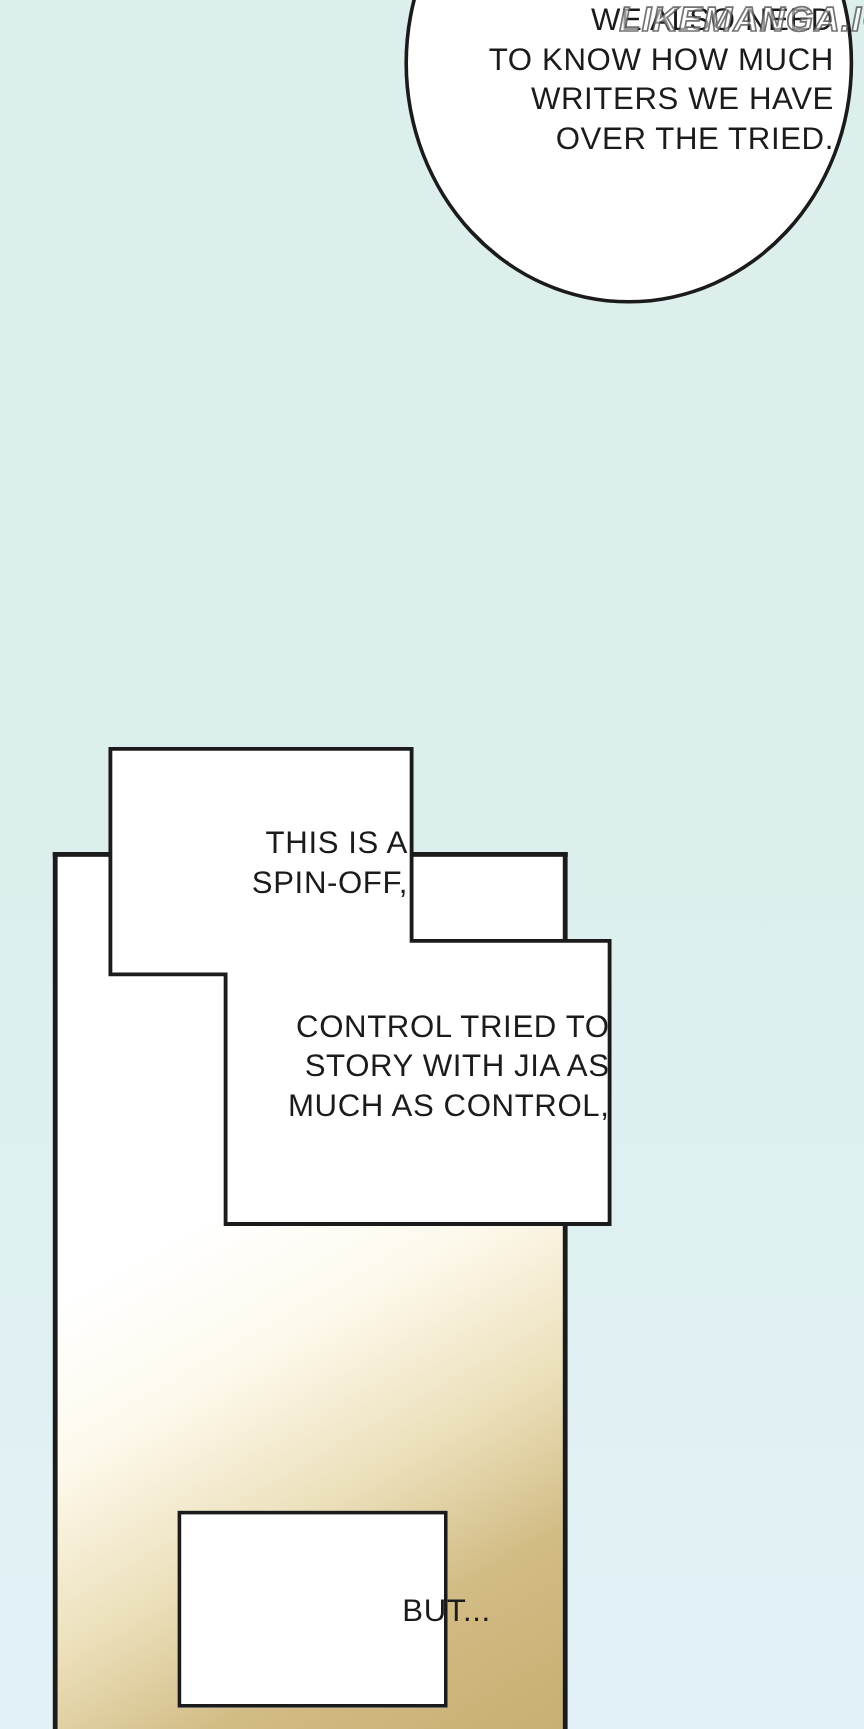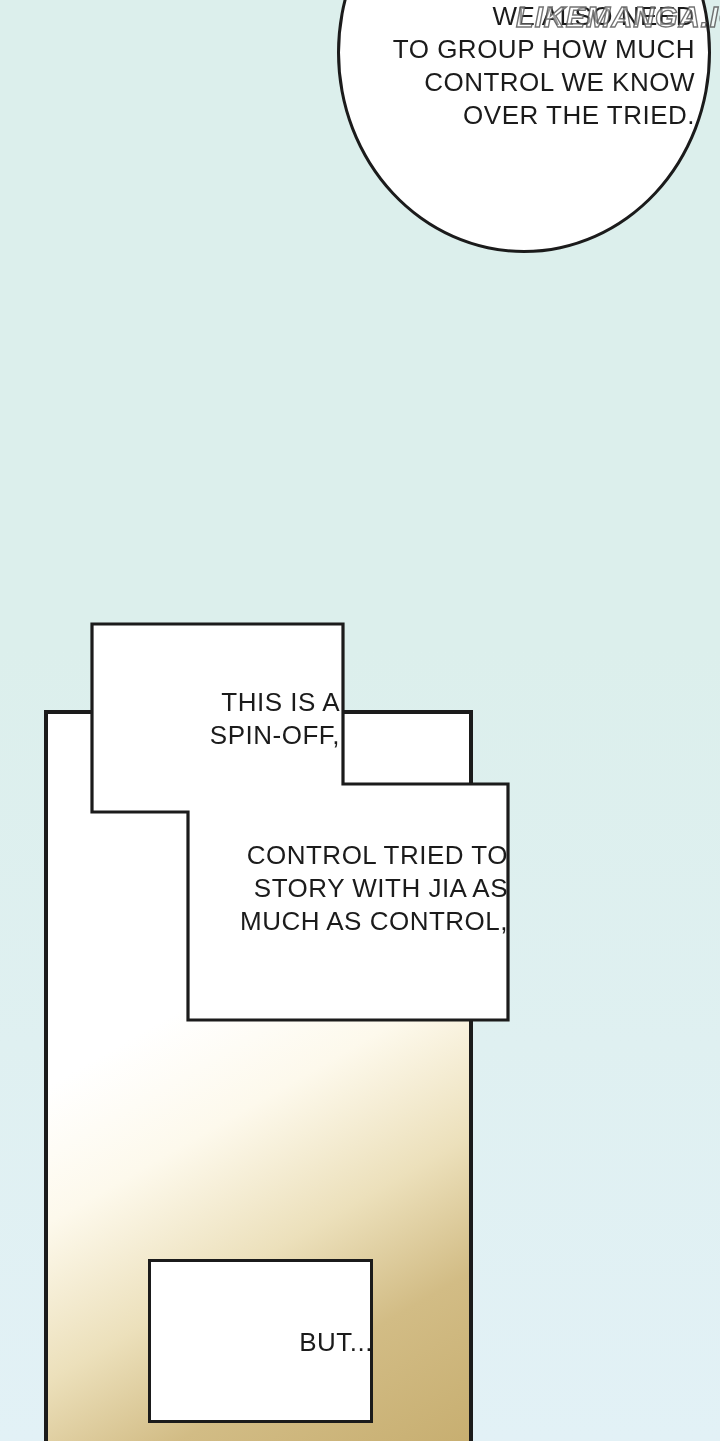--- a/index.html
+++ b/index.html
@@ -43,40 +43,40 @@
   .caption-svg{
     position:absolute; left:0; top:0; width:720px; height:1441px;
     pointer-events:none;
   }
   .caption-a-text{ left:94px;  top:686px; width:246px; }
   .caption-b-text{ left:188px; top:839px; width:320px; }
   .but-box{
     position:absolute; left:148px; top:1259px; width:225px; height:164px;
     box-sizing:border-box; background:#ffffff; border:3px solid var(--ink);
   }
-  .but-text{ left:148px; top:1326px; width:225px; }
+  .but-text{ left:148px; top:1326px; width:225px;padding-left:36px; }
   .watermark{
     position:absolute; left:516px; top:2px;
     font-size:29px; line-height:30px; font-style:italic; font-weight:bold;
     letter-spacing:1px; white-space:nowrap;
     color:rgba(255,255,255,0.55);
     -webkit-text-stroke:1.4px rgba(80,80,80,0.8);
     text-stroke:1.4px rgba(80,80,80,0.8);
   }
 </style>
 </head>
 <body>
 
 <div class="page">
 
   <div class="speech-bubble"></div>
   <div class="comic-text bubble-text">
     <div>WE ALSO NEED</div>
-    <div>TO GROUP HOW MUCH</div>
-    <div>CONTROL WE KNOW</div>
+    <div>TO KNOW HOW MUCH</div>
+    <div>WRITERS WE HAVE</div>
     <div>OVER THE TRIED.</div>
   </div>
 
   <div class="watermark">LIKEMANGA.IO</div>
 
   <div class="panel"></div>
 
   <svg class="caption-svg" viewBox="0 0 720 1441" xmlns="http://www.w3.org/2000/svg">
     <polygon points="92,624 343,624 343,784 508,784 508,1020 188,1020 188,812 92,812" fill="#ffffff" stroke="#1b1b1b" stroke-width="3.2" stroke-linejoin="miter"></polygon>
   </svg>

